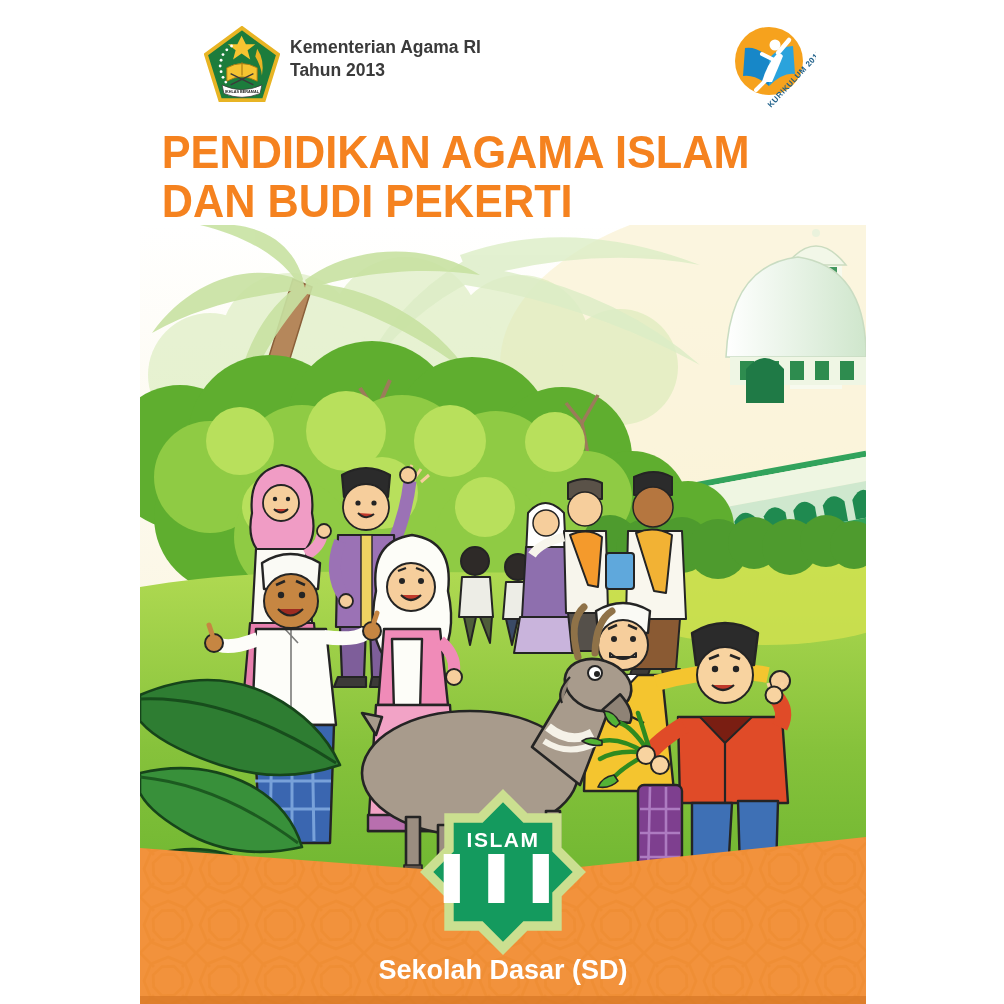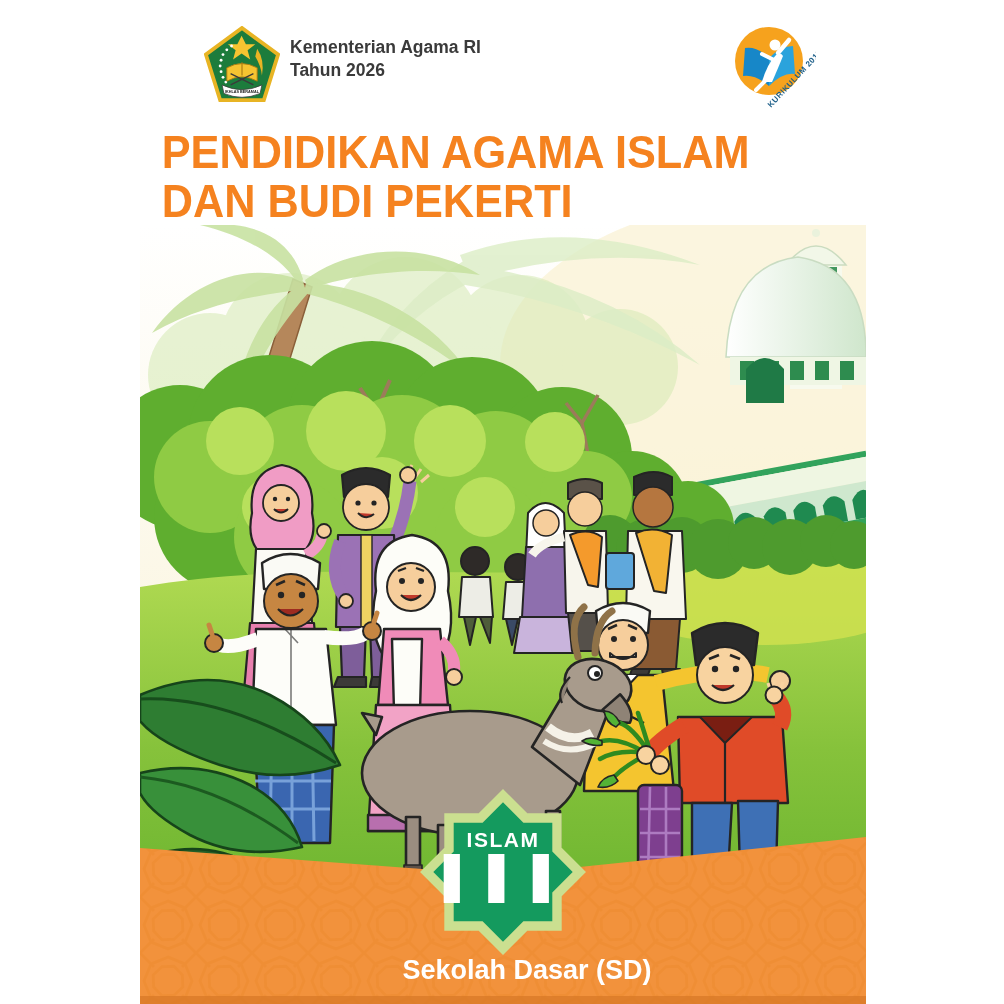--- a/index.html
+++ b/index.html
@@ -15,21 +15,21 @@
          font-size:46px;line-height:49px;letter-spacing:0;}
   .title .tline{transform:scaleX(0.94);transform-origin:center;}
   
   .kelas-label{left:0;top:828px;width:726px;text-align:center;color:#fff;font-weight:bold;
                font-size:21px;letter-spacing:1.5px;}
   .kelas-numeral{left:0;top:848px;width:726px;text-align:center;color:#fff;font-weight:bold;
                  font-size:70px;line-height:62px;letter-spacing:.12em;
                  transform:scaleX(1.6);transform-origin:center;}
   
   .footer-text{left:0;top:955px;width:726px;text-align:center;color:#fff;font-weight:bold;
-               font-size:27px;padding-left:24px;}
+               font-size:27px;}
 </style>
 </head>
 <body>
 
 <div class="stage">
   <div class="cover">
 
     <svg class="abs" style="left:64px;top:26px;" width="76" height="78" viewBox="0 0 80 82">
       <polygon points="40,2 78,30 63,78 17,78 2,30" fill="#1C7C3C" stroke="#E8B424" stroke-width="4"></polygon>
       <polygon points="40,9 45,19 56,19 47,26 50,37 40,30 30,37 33,26 24,19 35,19" transform="translate(0,2) scale(0.9) translate(4,0)" fill="#F6C431"></polygon>
@@ -46,21 +46,21 @@
       <path d="M56,24 Q64,36 61,52 Q60,42 54,32 Z" fill="#E8B424"></path>
       <path d="M24,44 Q40,35 56,44 L56,58 Q40,49 24,58 Z" fill="#F6C431" stroke="#A97B12" stroke-width="1"></path>
       <path d="M40,38 L40,52" stroke="#A97B12" stroke-width="1.2"></path>
       <path d="M28,62 L52,50 M28,50 L52,62" stroke="#3a3a3a" stroke-width="1.4"></path>
       <path d="M19,62 Q40,72 61,62 L59,71 Q40,79 21,71 Z" fill="#ffffff" stroke="#3a3a3a" stroke-width="0.8"></path>
       <text x="40" y="70.5" text-anchor="middle" font-size="4" font-weight="bold" fill="#222222">IKHLAS BERAMAL</text>
     </svg>
 
     <div class="abs ministry-text">
       <div>Kementerian Agama RI</div>
-      <div>Tahun 2026</div>
+      <div>Tahun 2013</div>
     </div>
 
     <svg class="abs" style="left:582px;top:22px;" width="94" height="94" viewBox="0 0 94 94">
       <circle cx="47" cy="39" r="34" fill="#F6A21D"></circle>
       <path d="M23,26 Q35,24 47,36 L47,64 Q33,52 21,54 Z" fill="#1787C8"></path>
       <path d="M71,24 Q59,24 47,36 L47,64 Q61,50 73,52 Z" fill="#2BA3DC"></path>
       <g>
         <circle cx="53" cy="23" r="5.5" fill="#ffffff"></circle>
         <path d="M40,60 Q45,42 54,33 Q59,30 61,34 Q57,44 50,60 Z" fill="#ffffff"></path>
         <path d="M56,31 L67,18" stroke="#ffffff" stroke-width="4.5" stroke-linecap="round"></path>

